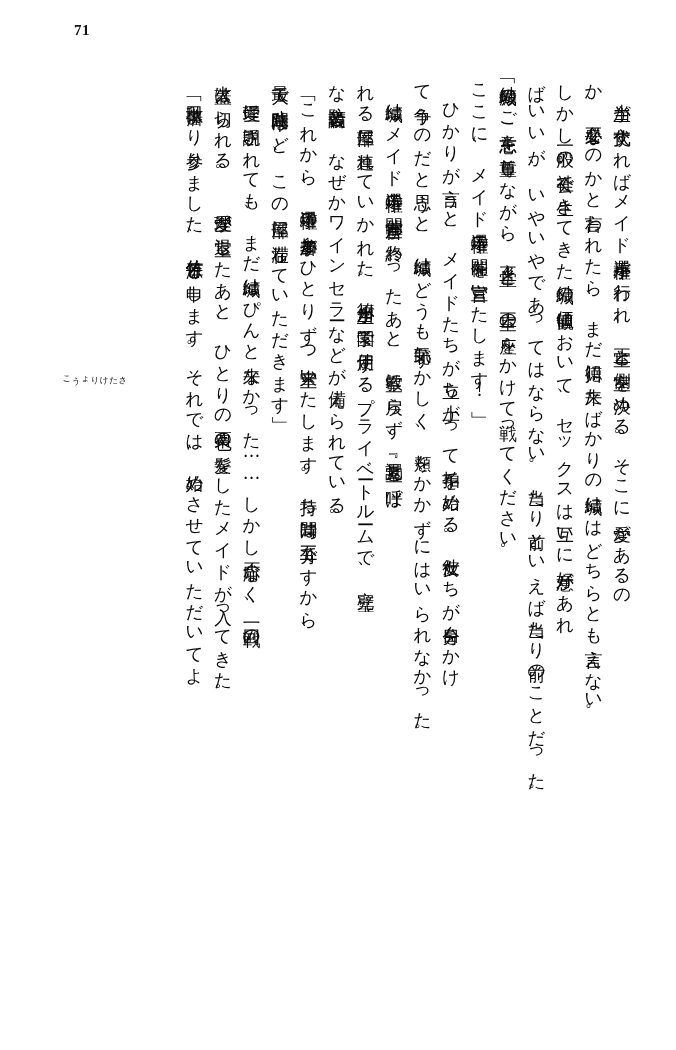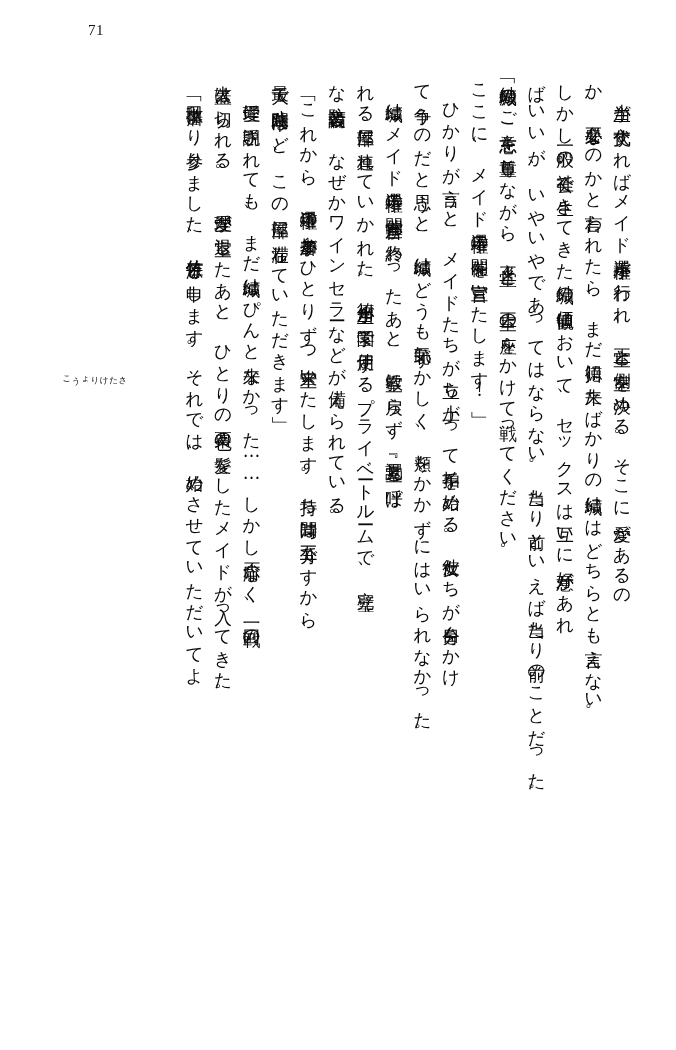--- a/index.html
+++ b/index.html
@@ -15,25 +15,26 @@
     position: relative;
     width: 676px;
     height: 1050px;
     background: #ffffff;
     overflow: hidden;
     box-sizing: border-box;
   }
   .page-number {
     position: absolute;
     top: 22px;
-    left: 88px;
+    left: 74px;
     font-size: 15px;
     letter-spacing: 0.5px;
     color: #111;
     font-family: "Liberation Serif", "DejaVu Serif", serif;
+    font-weight: bold;
   }
   .text-body {
     position: absolute;
     top: 72px;
     left: 40px;
     right: 40px;
     height: 930px;
     display: flex;
     flex-direction: row-reverse;
     justify-content: flex-start;

